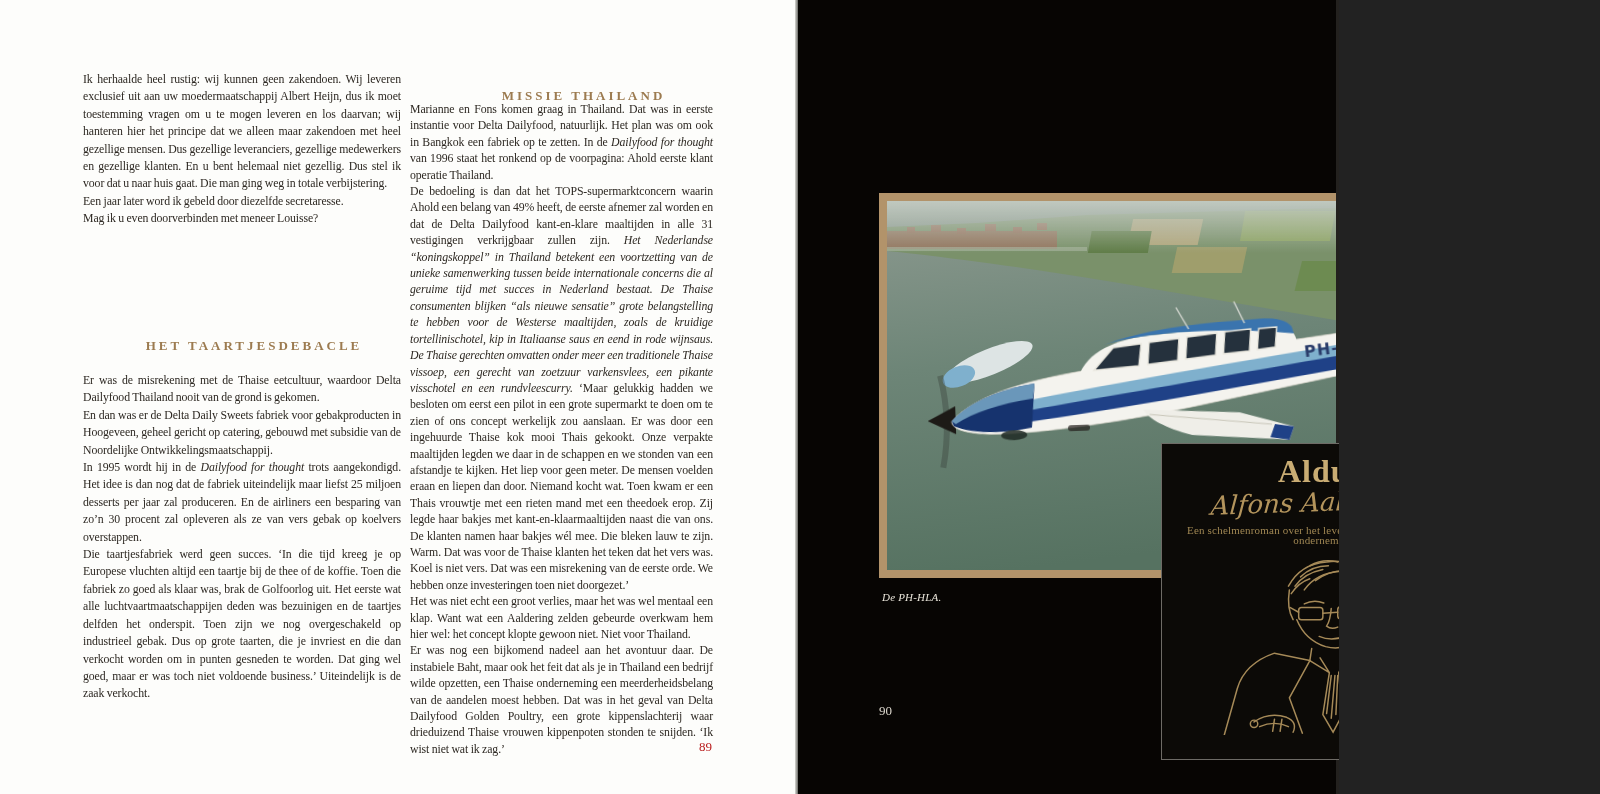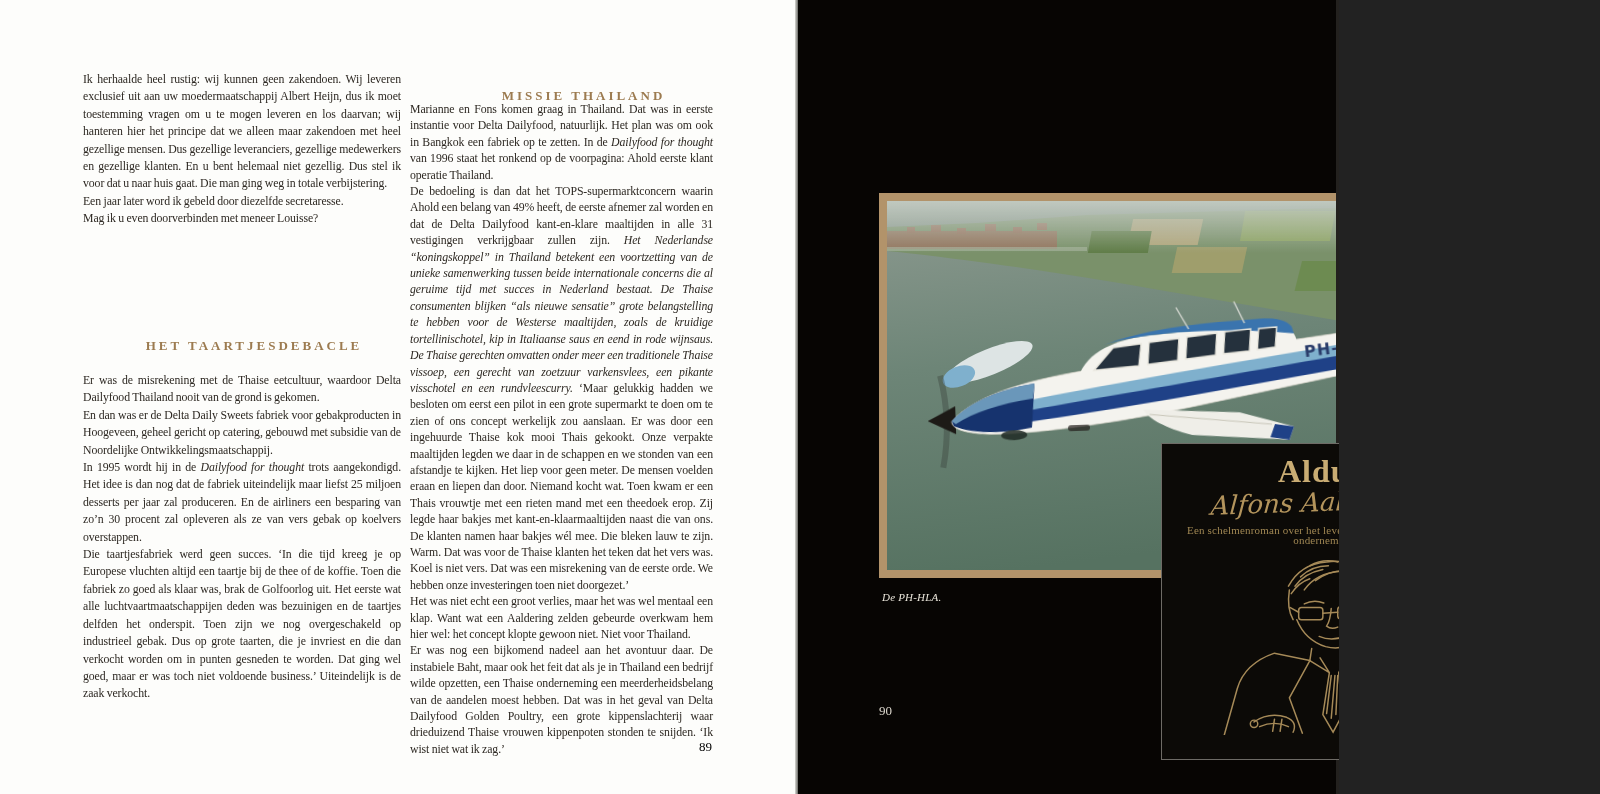--- a/index.html
+++ b/index.html
@@ -24,21 +24,21 @@
   .blk1{top:71px;}
   .blk2{top:360px;margin-top:12px;}
   .c2body{top:101px;}
 
   .sec-heading{position:absolute;width:318px;margin:12px;text-align:center;
     color:#9c7b50;font-size:13px;font-weight:bold;letter-spacing:3px;
     font-family:"Liberation Serif",serif;}
   .h-left{left:83px;top:326px;text-align:center;}
   .h-right{left:420px;top:76px;width:303px;}
 
-  .pagenum{position:absolute;font-size:13px;color:#000000;}
+  .pagenum{position:absolute;font-size:13px;color:#b91c1c;}
   .pn-89{left:420px;top:739px;width:292px;text-align:right;}
 
   
   .photo-frame{position:absolute;left:81px;top:193px;width:637px;height:385px;
     border:8px solid #b2936a;box-sizing:border-box;background:#6d8577;}
   .photo-frame svg{display:block;}
 
   .photo-caption{position:absolute;left:84px;top:591px;color:#e9e5da;
     font-style:italic;font-size:11px;letter-spacing:0.2px;}
   .pn-90{left:81px;top:703px;color:#ded9cf;}

